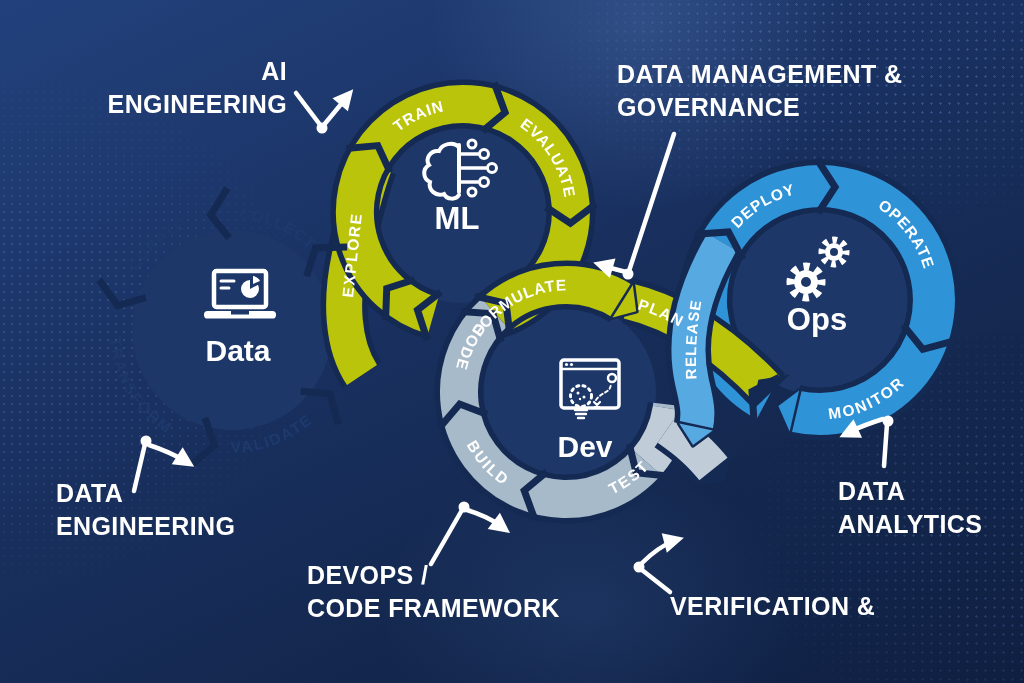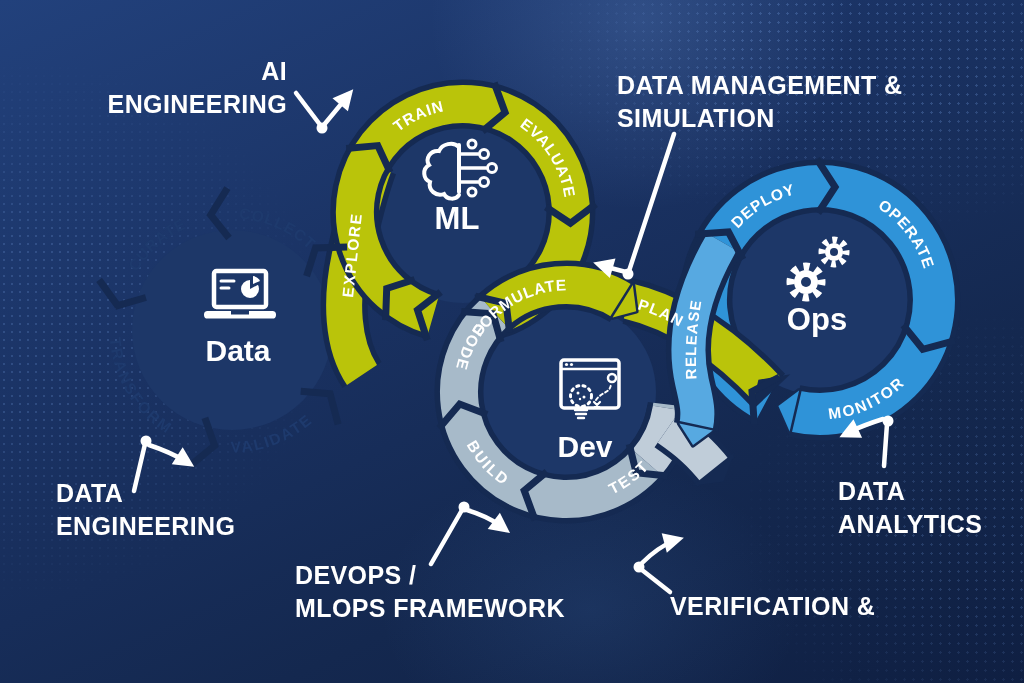--- a/index.html
+++ b/index.html
@@ -205,31 +205,31 @@
           <circle cx="888" cy="421" r="5.5" fill="#fff" stroke="none"></circle>
           <polygon points="844,435 853.0,423.6 858.5,435.4" fill="#fff"></polygon>
         </g>
       </g>
     </svg>
 
   <div class="anno" style="right:737px;top:55px;text-align:right">
     <span>AI</span>
     <span>ENGINEERING</span>
   </div>
-  <div class="anno" style="left:617px;top:69px">
+  <div class="anno" style="left:617px;top:58px">
     <span>DATA MANAGEMENT &amp;</span>
-    <span>SIMULATION</span>
+    <span>GOVERNANCE</span>
   </div>
   <div class="anno" style="left:56px;top:477px">
     <span>DATA</span>
     <span>ENGINEERING</span>
   </div>
-  <div class="anno" style="left:295px;top:559px">
+  <div class="anno" style="left:307px;top:559px">
     <span>DEVOPS /</span>
-    <span>MLOPS FRAMEWORK</span>
+    <span>CODE FRAMEWORK</span>
   </div>
   <div class="anno" style="left:670px;top:590px">
     <span>VERIFICATION &amp;</span>
   </div>
   <div class="anno" style="left:838px;top:475px">
     <span>DATA</span>
     <span>ANALYTICS</span>
   </div>
 </div>
 

